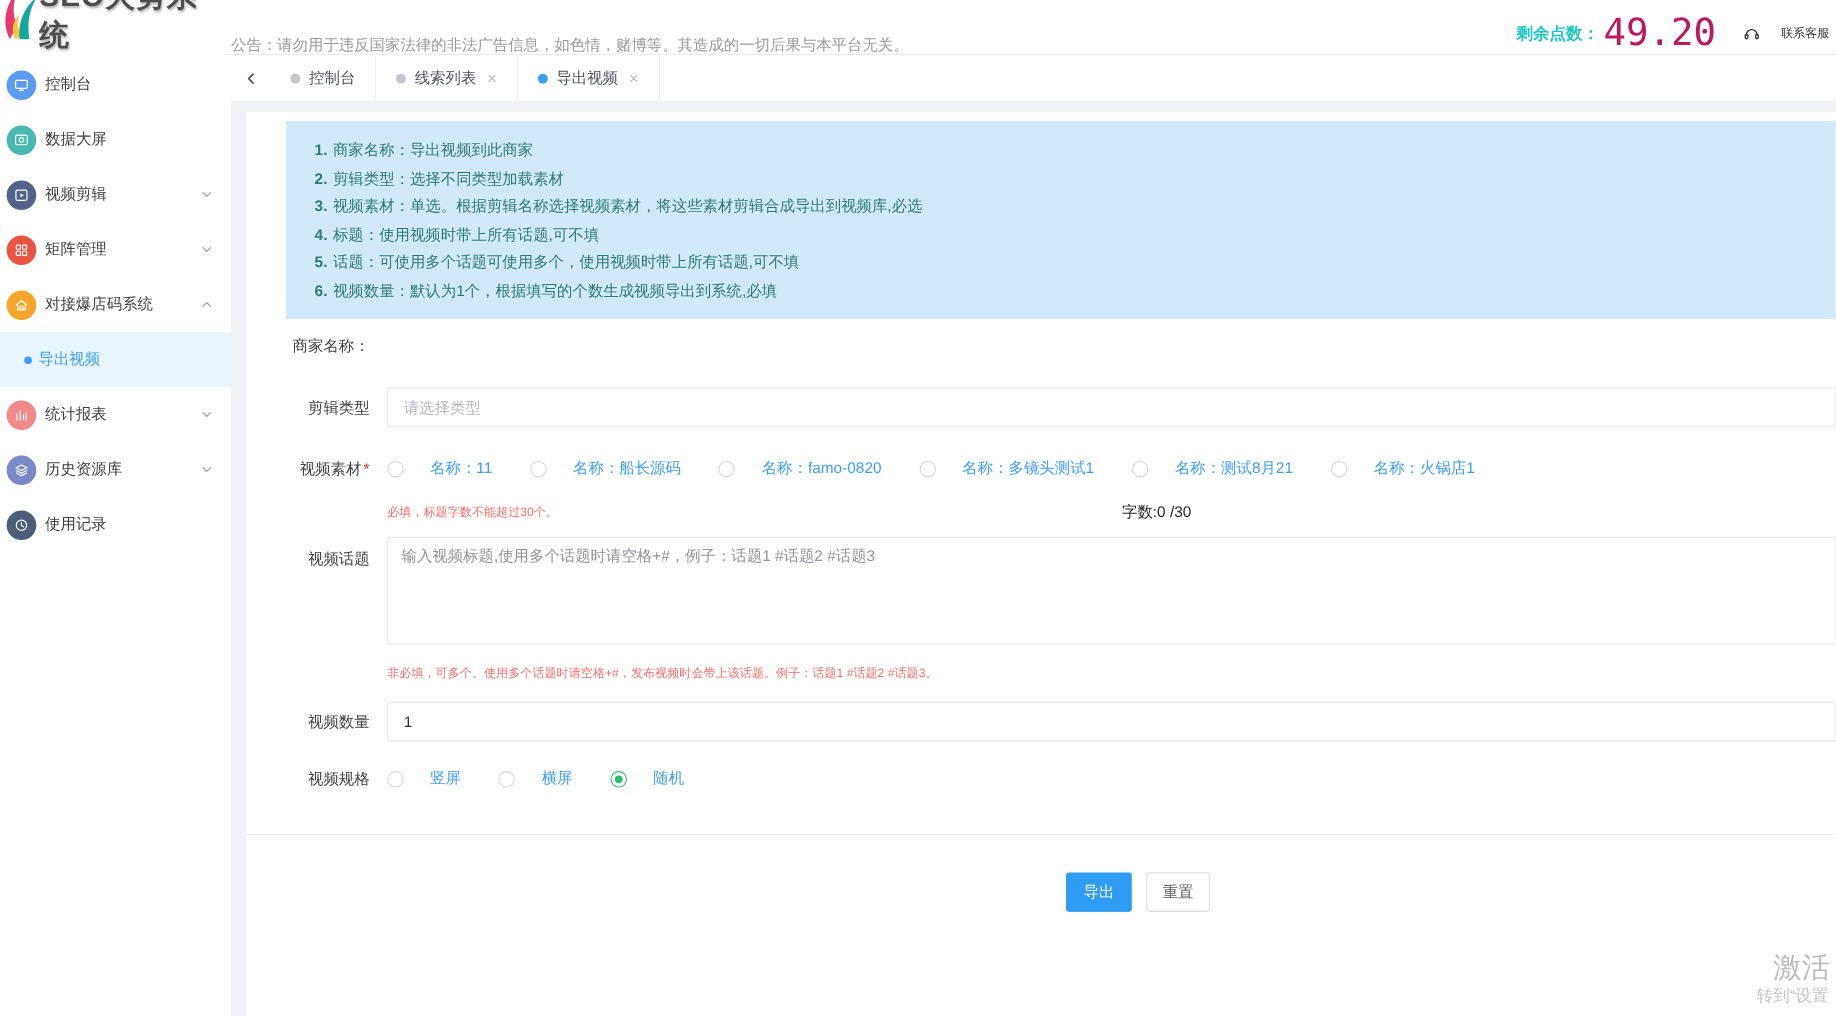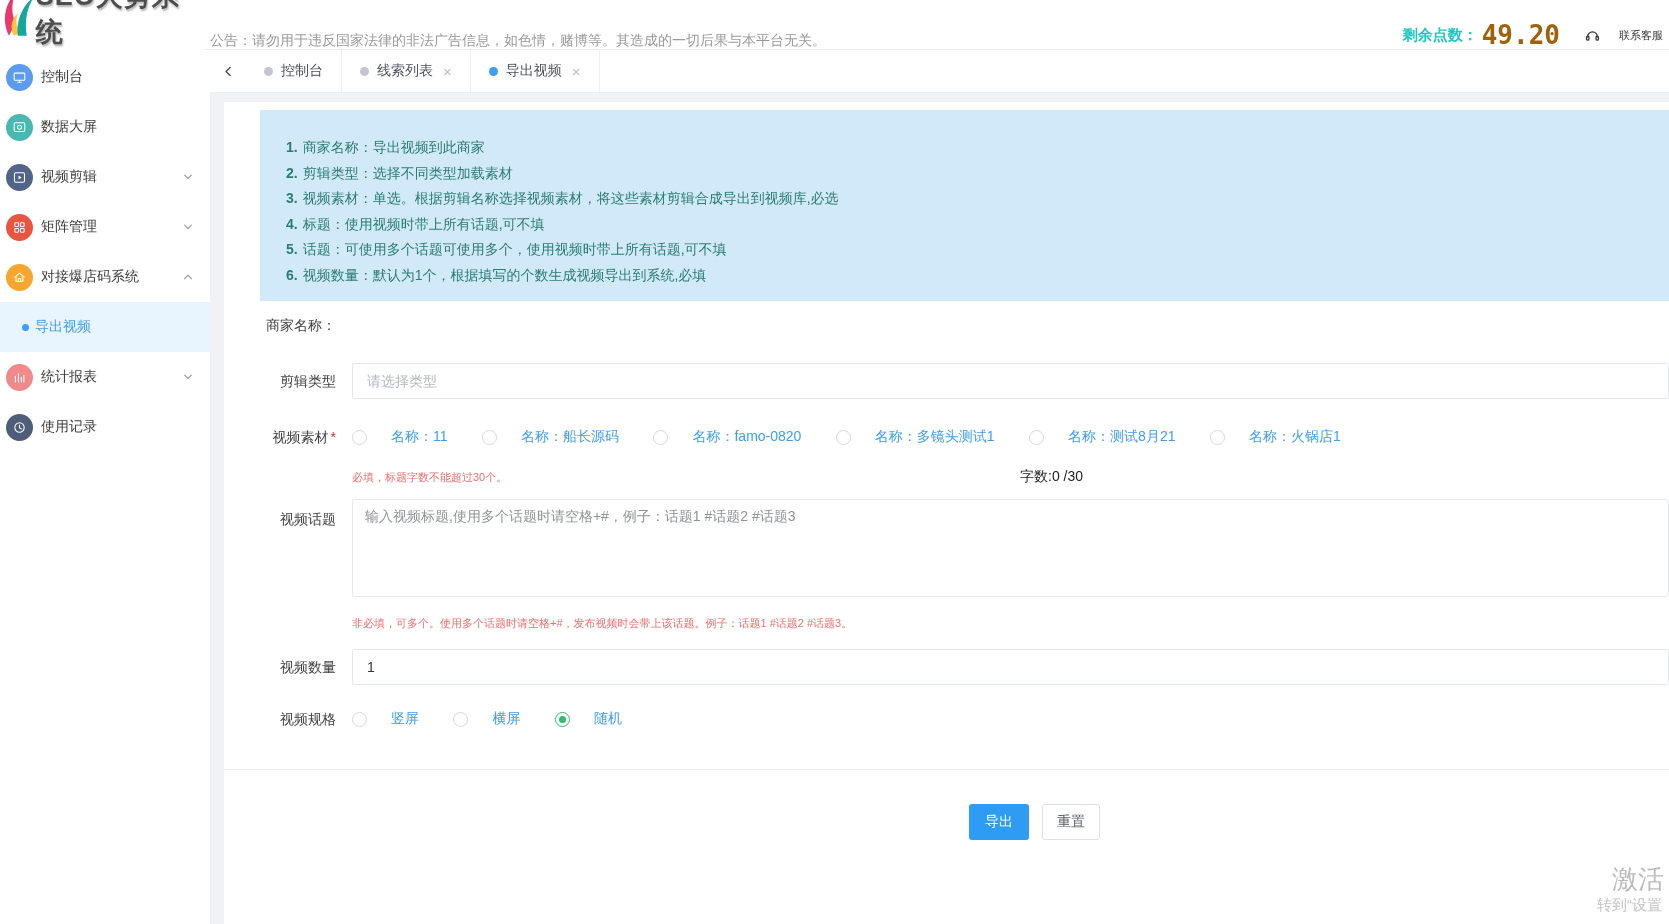--- a/index.html
+++ b/index.html
@@ -9,21 +9,21 @@
   
   .header{position:absolute;top:0;left:0;width:1669px;height:50px;background:#fff;
           display:flex;align-items:flex-end;z-index:6}
   .header-sep{position:absolute;left:205px;right:0;bottom:0;height:1px;background:#e9ebee}
   .logo{width:205px;flex:none;display:flex;align-items:center;gap:1px;padding-left:1px}
   .logo-text{font-size:27px;font-weight:bold;color:#4d4d4d;letter-spacing:1px;
              text-shadow:1px 2px 2px rgba(0,0,0,.3)}
   .announcement{flex:1 1 auto;font-size:14px;color:#9a9a9a;padding-left:4px;white-space:nowrap;overflow:hidden}
   .header-right{margin-left:auto;flex:none;display:flex;align-items:center;padding-right:6px}
   .points-label{color:#1ec7c3;font-weight:bold;font-size:15px}
-  .points-value{color:#a16207;font-family:"DejaVu Sans Mono",monospace;font-size:26px;font-weight:bold;
+  .points-value{color:#be185d;font-family:"DejaVu Sans Mono",monospace;font-size:34px;font-weight:normal;
                 margin:0 24px 0 4px}
   .contact{display:flex;align-items:center;gap:18px;font-size:11px;color:#333;cursor:pointer;white-space:nowrap}
 
   
   .sidebar{position:absolute;top:50px;left:0;width:210px;height:874px;background:#fff;z-index:5;padding-top:2px;box-sizing:border-box}
   .menu-item{height:50px;display:flex;align-items:center;padding:0 16px 0 6px;cursor:pointer}
   .menu-icon{width:27px;height:27px;border-radius:50%;flex:none;display:flex;align-items:center;justify-content:center}
   .menu-icon svg{stroke:#fff;fill:none;stroke-width:1.7;stroke-linecap:round;stroke-linejoin:round}
   .menu-label{margin-left:8px;font-size:14px;color:#3d3d3d;white-space:nowrap}
   .menu-chevron{margin-left:auto;display:flex}
@@ -39,21 +39,21 @@
   .back-btn svg{stroke:#4c5261;fill:none;stroke-width:1.8;stroke-linecap:round;stroke-linejoin:round}
   .tab{display:flex;align-items:center;gap:8px;padding:0 18px;border-right:1px solid #eef0f3;cursor:pointer;background:#fff}
   .tab:first-of-type{border-left:1px solid #eef0f3}
   .tab-dot{width:9px;height:9px;border-radius:50%;background:#c3c7cd;flex:none}
   .tab.active .tab-dot{background:#3d9ef5}
   .tab-label{font-size:14px;color:#4c5261;white-space:nowrap}
   .tab-close{color:#b9bdc4;font-size:15px;line-height:1;margin-left:2px}
 
   
   .card{position:absolute;top:102px;left:224px;width:1445px;height:822px;background:#fff;overflow:hidden;z-index:3}
-  .info-box{margin:8px 0 0 36px;background:#d2e9fa;padding:25px 20px 13px 26px}
+  .info-box{margin:8px 0 0 36px;background:#d2e9fa;padding:14px 20px 13px 26px}
   .info-line{line-height:25.5px;font-size:14px;color:#2a7d72;white-space:nowrap}
   .info-num{font-weight:bold;margin-right:5px}
 
   .form{margin-left:8px}
   .form-row{position:relative;padding-left:120px;box-sizing:border-box}
   .form-label{position:absolute;left:0;top:0;width:104px;text-align:right;font-size:14px;color:#3f3f3f;white-space:nowrap}
   .req-star{color:#f5222d;margin-left:2px}
 
   .row-merchant{margin-top:14px;height:20px}
   .row-merchant .form-label{line-height:20px}
@@ -217,20 +217,35 @@
         </svg>
     </span>
     <span class="menu-label">统计报表</span>
     <span class="menu-chevron">
       <svg width="12" height="12" viewBox="0 0 16 16">
           <path d="M3.5 5.5l4.5 4.5 4.5-4.5"></path>
         </svg>
     </span>
   </div>
 
+  <div class="menu-item">
+    <span class="menu-icon" style="background-color: rgb(123, 136, 201);">
+      <svg width="15" height="15" viewBox="0 0 24 24">
+          <path d="M12 4.5l8 4-8 4-8-4z"></path>
+          <path d="M4.5 12.5l7.5 3.8 7.5-3.8"></path>
+          <path d="M4.5 16l7.5 3.8 7.5-3.8"></path>
+        </svg>
+    </span>
+    <span class="menu-label">历史资源库</span>
+    <span class="menu-chevron">
+      <svg width="12" height="12" viewBox="0 0 16 16">
+          <path d="M3.5 5.5l4.5 4.5 4.5-4.5"></path>
+        </svg>
+    </span>
+  </div>
 
   <div class="menu-item">
     <span class="menu-icon" style="background-color: rgb(78, 93, 120);">
       <svg width="15" height="15" viewBox="0 0 24 24">
           <circle cx="12" cy="12" r="7.5"></circle>
           <path d="M12 8v4.5l3 1.8"></path>
         </svg>
     </span>
     <span class="menu-label">使用记录</span>
   </div>

